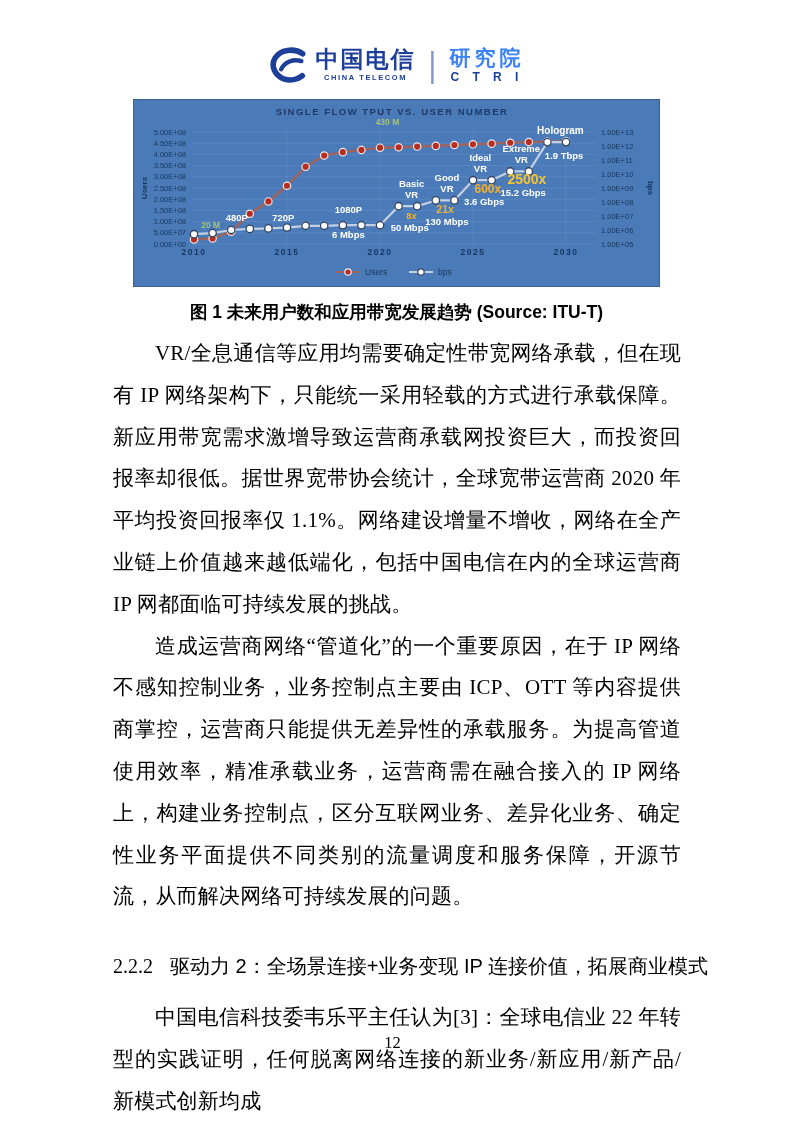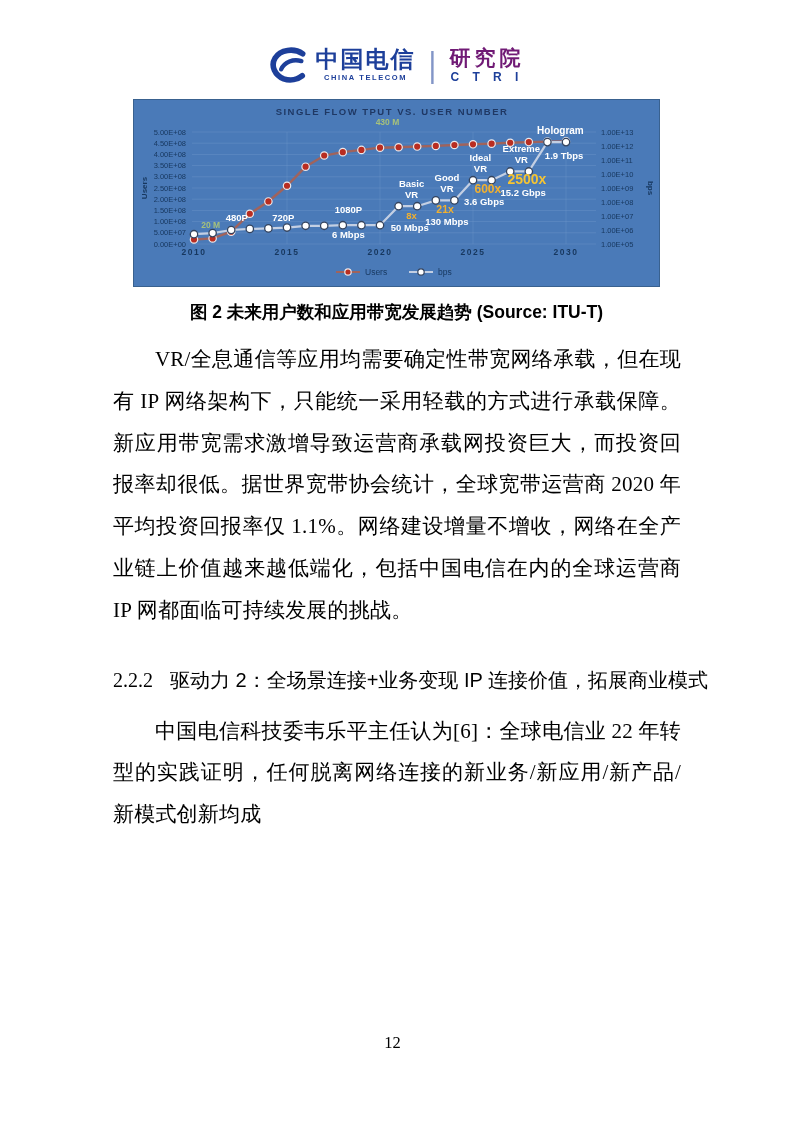--- a/index.html
+++ b/index.html
@@ -29,21 +29,21 @@
     font-family:"Liberation Sans","DejaVu Sans",sans-serif;
     font-weight:bold;font-size:17.5px;color:#000;
   }
   
   .body-text{
     margin:0 112px 0 113px;
     font-size:21px;line-height:41.8px;
     text-align:justify;text-indent:2em;
     letter-spacing:.2px;
   }
-  .body-text.first{margin-top:15px;}
+  .body-text.first{margin-top:9px;}
   .section-heading{
     margin:34px 0 0 113px;
     font-family:"Liberation Sans","DejaVu Sans",sans-serif;
     font-weight:normal;font-size:20px;line-height:28px;
     white-space:nowrap;
   }
   .section-heading .sec-num{font-family:"Liberation Serif","DejaVu Serif",serif;margin-right:17px;}
   .body-text.after-heading{margin-top:17px;}
   .footer{position:absolute;left:0;right:8px;top:1033px;text-align:center;}
   .page-num{font-size:16.5px;font-family:"Liberation Serif","DejaVu Serif",serif;}
@@ -58,21 +58,21 @@
       <svg class="logo-mark" width="38" height="38" viewBox="0 0 44 44" aria-hidden="true">
         <path d="M39 9 C 29 2 13 4 7 14 C 1.5 23 7 34 17 38 C 24.5 40.5 33 39 38.5 34.5" fill="none" stroke="#1d3f9a" stroke-width="6.5" stroke-linecap="round"></path>
         <path d="M14 27 C 18 18.5 28 14.5 37.5 17.5" fill="none" stroke="#1d3f9a" stroke-width="5" stroke-linecap="round"></path>
       </svg>
       <div class="logo-block">
         <span class="brand-cn" style="color:#1d3f9a">中国电信</span>
         <span class="brand-en" style="color:#1d3f9a">CHINA TELECOM</span>
       </div>
       <span class="logo-divider" style="color:#1d3f9a">|</span>
       <div class="logo-block">
-        <span class="inst-cn" style="color:#701a75">研究院</span>
+        <span class="inst-cn" style="color:#3b82f6">研究院</span>
         <span class="inst-en" style="color:#1d3f9a">C T R I</span>
       </div>
     </div>
   </div>
 
   <figure>
     <div class="chart-frame">
       <svg id="chart-svg" width="525" height="186" viewBox="0 0 525 186" style="background: rgb(74, 122, 184);">
           <line x1="58" y1="32" x2="462" y2="32" stroke="#7aa0cf" stroke-width="0.6" opacity="0.55"></line>
           <text x="52" y="34.6" text-anchor="end" font-size="7.5" fill="#17375e">5.00E+08</text>
@@ -182,28 +182,29 @@
           <text x="426.42000000000087" y="34.09744958666039" text-anchor="middle" font-size="10" font-weight="bold" fill="#ffffff"><tspan x="426.42000000000087" y="34.09744958666039">Hologram</tspan></text>
           <text x="430.1400000000017" y="58.78558006070426" text-anchor="middle" font-size="9.5" font-weight="bold" fill="#ffffff"><tspan x="430.1400000000017" y="58.78558006070426">1.9 Tbps</tspan></text>
           <line x1="202" y1="172" x2="226" y2="172" stroke="#a0635c" stroke-width="2"></line>
           <circle cx="214" cy="172" r="3.2" fill="#b92d21" stroke="#e9e9ec" stroke-width="1.2"></circle>
           <text x="231" y="175" font-size="8.5" fill="#17375e">Users</text>
           <line x1="275" y1="172" x2="299" y2="172" stroke="#c3cfe3" stroke-width="2"></line>
           <circle cx="287" cy="172" r="3.2" fill="#ffffff" stroke="#33435e" stroke-width="1.2"></circle>
           <text x="304" y="175" font-size="8.5" fill="#17375e">bps</text>
         </svg>
     </div>
-    <figcaption>图 2 未来用户数和应用带宽发展趋势 (Source: ITU-T)</figcaption>
+    <figcaption>图 1 未来用户数和应用带宽发展趋势 (Source: ITU-T)</figcaption>
   </figure>
 
   <p class="body-text first">VR/全息通信等应用均需要确定性带宽网络承载，但在现有 IP 网络架构下，只能统一采用轻载的方式进行承载保障。新应用带宽需求激增导致运营商承载网投资巨大，而投资回报率却很低。据世界宽带协会统计，全球宽带运营商 2020 年平均投资回报率仅 1.1%。网络建设增量不增收，网络在全产业链上价值越来越低端化，包括中国电信在内的全球运营商 IP 网都面临可持续发展的挑战。</p>
+  <p class="body-text">造成运营商网络“管道化”的一个重要原因，在于 IP 网络不感知控制业务，业务控制点主要由 ICP、OTT 等内容提供商掌控，运营商只能提供无差异性的承载服务。为提高管道使用效率，精准承载业务，运营商需在融合接入的 IP 网络上，构建业务控制点，区分互联网业务、差异化业务、确定性业务平面提供不同类别的流量调度和服务保障，开源节流，从而解决网络可持续发展的问题。</p>
 
   <h2 class="section-heading">
     <span class="sec-num">2.2.2</span><span>驱动力 2：全场景连接+业务变现 IP 连接价值，拓展商业模式</span>
   </h2>
 
-  <p class="body-text after-heading">中国电信科技委韦乐平主任认为[6]：全球电信业 22 年转型的实践证明，任何脱离网络连接的新业务/新应用/新产品/新模式创新均成</p>
+  <p class="body-text after-heading">中国电信科技委韦乐平主任认为[3]：全球电信业 22 年转型的实践证明，任何脱离网络连接的新业务/新应用/新产品/新模式创新均成</p>
 
   <div class="footer">
     <span class="page-num">12</span>
   </div>
 
 </div>
 
 </body></html>

